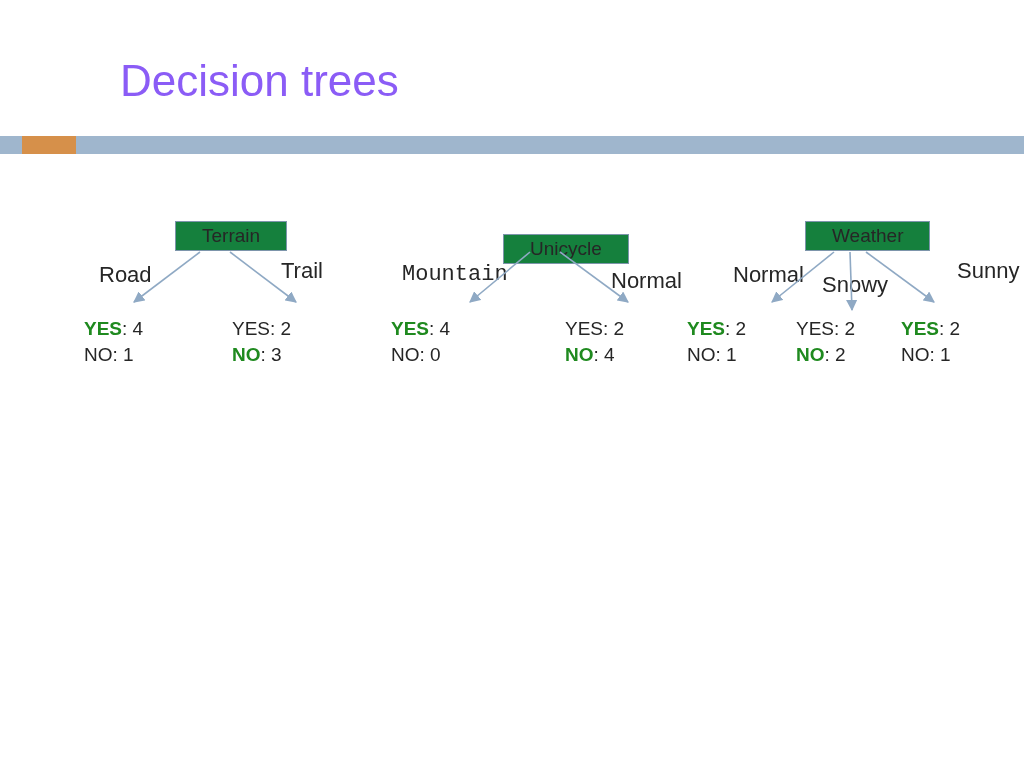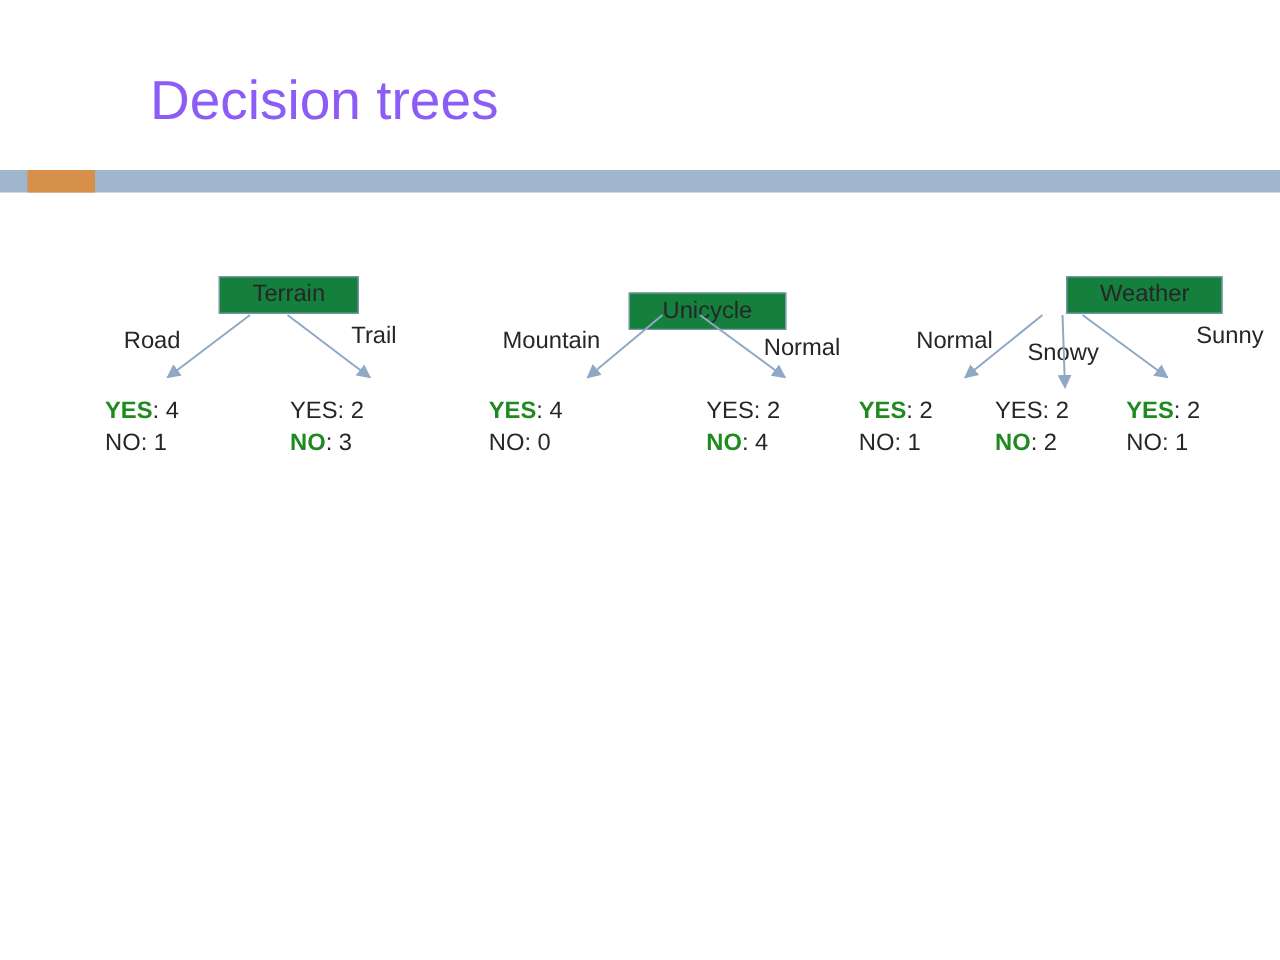--- a/index.html
+++ b/index.html
@@ -4,44 +4,44 @@
 <style>
   html,body{margin:0;padding:0;width:1024px;height:768px;background:#fff;
             font-family:"Century Gothic","Segoe UI",Arial,sans-serif;color:#333;}
   .title{position:absolute;left:120px;top:56px;font-size:44px;color:#8b5cf6;}
   .bar{position:absolute;left:0;top:136px;width:1024px;height:18px;background:#9fb6cd;}
   .bar-accent{position:absolute;left:22px;top:136px;width:54px;height:18px;background:#d6904a;}
 
   .node{position:absolute;background:#15803d;border:1px solid #7d95ab;
         padding:3px 26px;font-size:19px;color:#262626;}
 
-  .lbl{position:absolute;font-size:19px;color:#262626;}
+  .lbl{position:absolute;font-size:22px;color:#262626;}
 
   .counts{position:absolute;font-size:19px;line-height:1.35;}
   .counts .y-em{color:#1f8a1f;font-weight:bold;}
   .counts .n-em{color:#1f8a1f;font-weight:bold;}
   .counts .plain{color:#262626;}
 
   svg.arrows{position:absolute;left:0;top:0;width:1024px;height:768px;pointer-events:none;}
   .arrow{stroke:#8fa9c4;stroke-width:1.6;fill:none;marker-end:url(#ah);}
 </style>
 </head>
 <body>
 
 <div class="title">Decision trees</div>
 <div class="bar"></div>
 <div class="bar-accent"></div>
 
 <div class="node" style="left:175px;top:221px;">Terrain</div>
 <div class="node" style="left:503px;top:221px;margin-top:13px;">Unicycle</div>
-<div class="node" style="left:805px;top:221px;margin-left:48px;">Weather</div>
+<div class="node" style="left:805px;top:221px;">Weather</div>
 
 <div class="lbl" style="left:99px;top:262px;">Road</div>
 <div class="lbl" style="left:281px;top:258px;text-align:right;">Trail</div>
-<div class="lbl" style="left:402px;top:262px;">Mountain</div>
+<div class="lbl" style="left:402px;top:262px;font-family:Liberation Mono, monospace;">Mountain</div>
 <div class="lbl" style="left:611px;top:268px;">Normal</div>
 <div class="lbl" style="left:733px;top:262px;">Normal</div>
 <div class="lbl" style="left:822px;top:272px;">Snowy</div>
 <div class="lbl" style="left:914px;top:258px;margin-left:43px;">Sunny</div>
 
 <div class="counts" style="left:84px;top:316px;">
     <div><span class="y-em">YES</span><span class="plain">: 4</span></div>
     <div><span class="plain">NO</span><span class="plain">: 1</span></div>
   </div>
 <div class="counts" style="left:232px;top:316px;">

